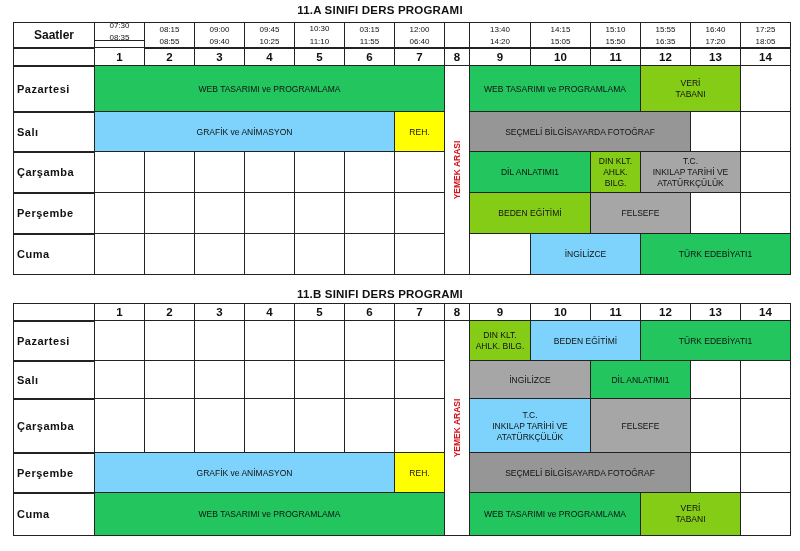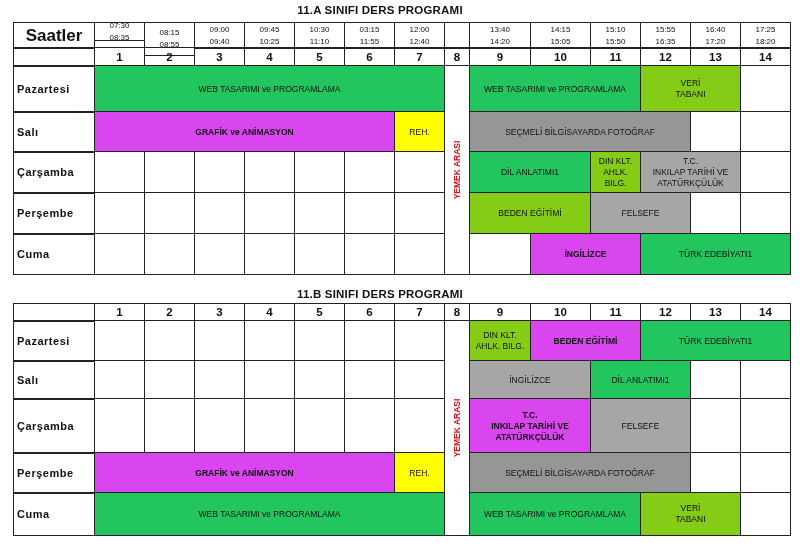--- a/index.html
+++ b/index.html
@@ -1,65 +1,65 @@
 <!DOCTYPE html>
 <html><head>
 <meta charset="utf-8">
 <style>
   html,body{margin:0;padding:0;background:#fff;}
   body{width:800px;height:551px;position:relative;overflow:hidden;font-family:"Liberation Sans",sans-serif;color:#111;}
   .title{position:absolute;font-weight:bold;font-size:11.5px;letter-spacing:0.2px;text-align:center;}
   .cell{position:absolute;box-sizing:border-box;border:1px solid #222;display:flex;align-items:center;justify-content:center;text-align:center;font-size:8.5px;line-height:11px;overflow:hidden;}
   .cell.day{justify-content:flex-start;padding-left:3px;font-weight:bold;font-size:11px;letter-spacing:0.5px;}
-  .cell.hdr{font-size:17px;font-weight:bold;}
+  .cell.hdr{font-size:12px;font-weight:bold;}
   .cell.time{font-size:8px;line-height:12px;flex-direction:column;}
   .cell.num{font-size:11.5px;font-weight:bold;}
   .lunch{position:absolute;box-sizing:border-box;border:1px solid #222;background:#fff;}
   .lunch span{position:absolute;left:50%;top:50%;transform:translate(-50%,-50%) rotate(-90deg);white-space:nowrap;color:#d3121b;font-weight:bold;font-size:8.5px;}
   .c-light{background:#22c55e;}
   .c-lg{background:#84cc16;}
-  .c-mid{background:#d946ef;font-weight:bold;}
+  .c-mid{background:#7dd3fc;}
   .c-dark{background:#a6a6a6;}
   .c-darker{background:#969696;}
   .c-yellow{background:#ffff00;}
   .c-white{background:#fff;}
 </style>
 </head>
 <body>
 
 <div id="root">
     <div class="title" style="left: 240px; top: 4px; width: 280px;">11.A SINIFI DERS PROGRAMI</div>
     <div class="cell hdr" style="left: 13px; top: 22px; width: 82px; height: 27px;">Saatler</div>
     <div class="cell time" style="left: 94px; top: 22px; width: 51px; height: 19px;">
       <span>07:30</span>
       <span>08:35</span>
     </div>
-    <div class="cell time" style="left: 144px; top: 22px; width: 51px; height: 34px;">
+    <div class="cell time" style="left: 144px; top: 22px; width: 51px; height: 27px;">
       <span>08:15</span>
       <span>08:55</span>
     </div>
     <div class="cell time" style="left: 194px; top: 22px; width: 51px; height: 27px;">
       <span>09:00</span>
       <span>09:40</span>
     </div>
     <div class="cell time" style="left: 244px; top: 22px; width: 51px; height: 27px;">
       <span>09:45</span>
       <span>10:25</span>
     </div>
-    <div class="cell time" style="left: 294px; top: 22px; width: 51px; height: 27px;">
+    <div class="cell time" style="left: 294px; top: 22px; width: 51px; height: 27px; justify-content: space-between;">
       <span>10:30</span>
       <span>11:10</span>
     </div>
     <div class="cell time" style="left: 344px; top: 22px; width: 51px; height: 27px;">
       <span>03:15</span>
       <span>11:55</span>
     </div>
     <div class="cell time" style="left: 394px; top: 22px; width: 51px; height: 27px;">
       <span>12:00</span>
-      <span>12:40</span>
+      <span>06:40</span>
     </div>
     <div class="cell time" style="left: 444px; top: 22px; width: 26px; height: 27px;">
       <span></span>
       <span></span>
     </div>
     <div class="cell time" style="left: 469px; top: 22px; width: 62px; height: 27px;">
       <span>13:40</span>
       <span>14:20</span>
     </div>
     <div class="cell time" style="left: 530px; top: 22px; width: 61px; height: 27px;">
@@ -73,21 +73,21 @@
     <div class="cell time" style="left: 640px; top: 22px; width: 51px; height: 27px;">
       <span>15:55</span>
       <span>16:35</span>
     </div>
     <div class="cell time" style="left: 690px; top: 22px; width: 51px; height: 27px;">
       <span>16:40</span>
       <span>17:20</span>
     </div>
     <div class="cell time" style="left: 740px; top: 22px; width: 51px; height: 27px;">
       <span>17:25</span>
-      <span>18:20</span>
+      <span>18:05</span>
     </div>
     <div class="cell hdr" style="left: 13px; top: 47px; width: 82px; height: 20px;"></div>
     <div class="cell num" style="left: 94px; top: 47px; width: 51px; height: 20px;">1</div>
     <div class="cell num" style="left: 144px; top: 47px; width: 51px; height: 20px;">2</div>
     <div class="cell num" style="left: 194px; top: 47px; width: 51px; height: 20px;">3</div>
     <div class="cell num" style="left: 244px; top: 47px; width: 51px; height: 20px;">4</div>
     <div class="cell num" style="left: 294px; top: 47px; width: 51px; height: 20px;">5</div>
     <div class="cell num" style="left: 344px; top: 47px; width: 51px; height: 20px;">6</div>
     <div class="cell num" style="left: 394px; top: 47px; width: 51px; height: 20px;">7</div>
     <div class="cell num" style="left: 444px; top: 47px; width: 26px; height: 20px;">8</div>

